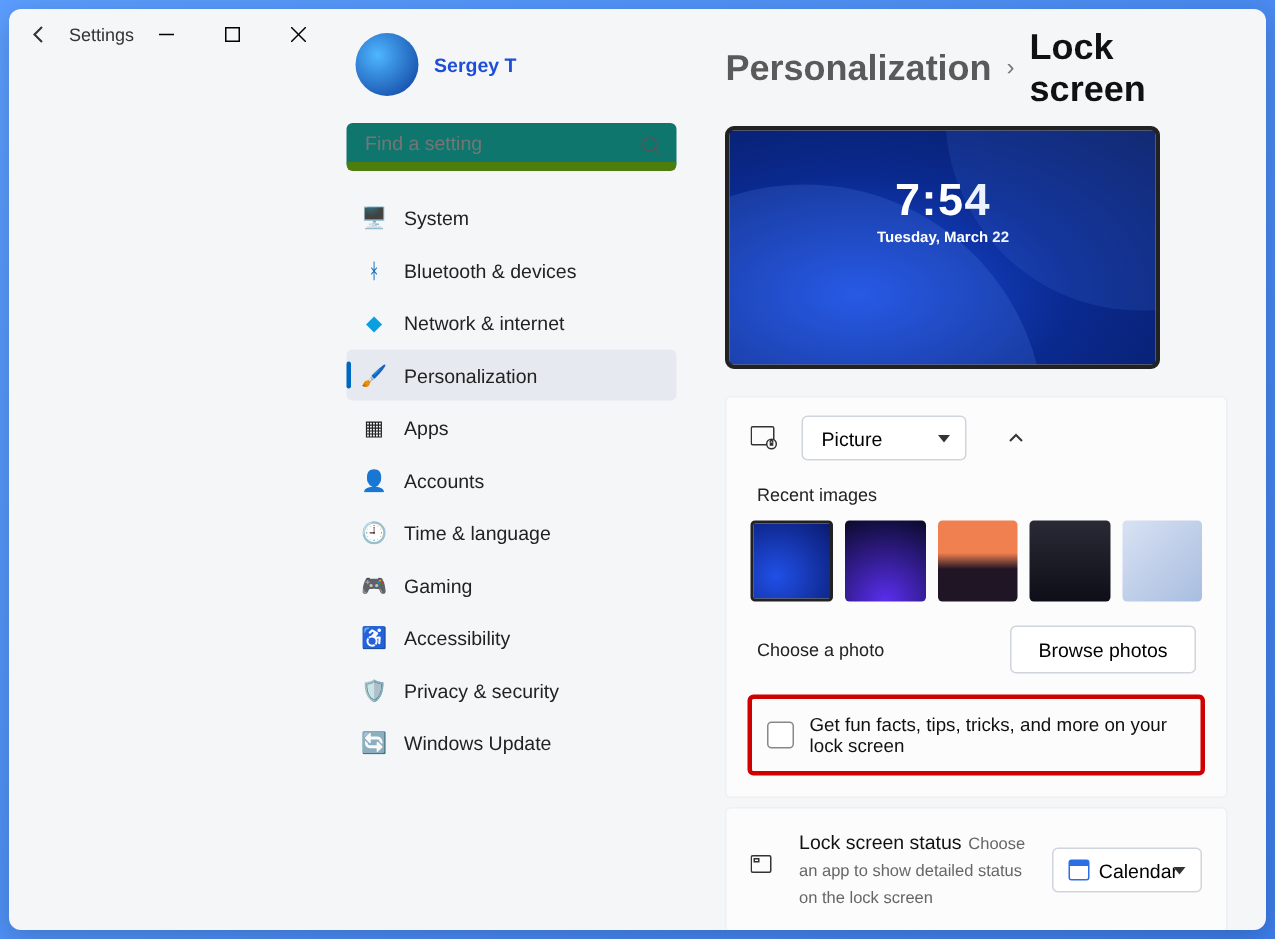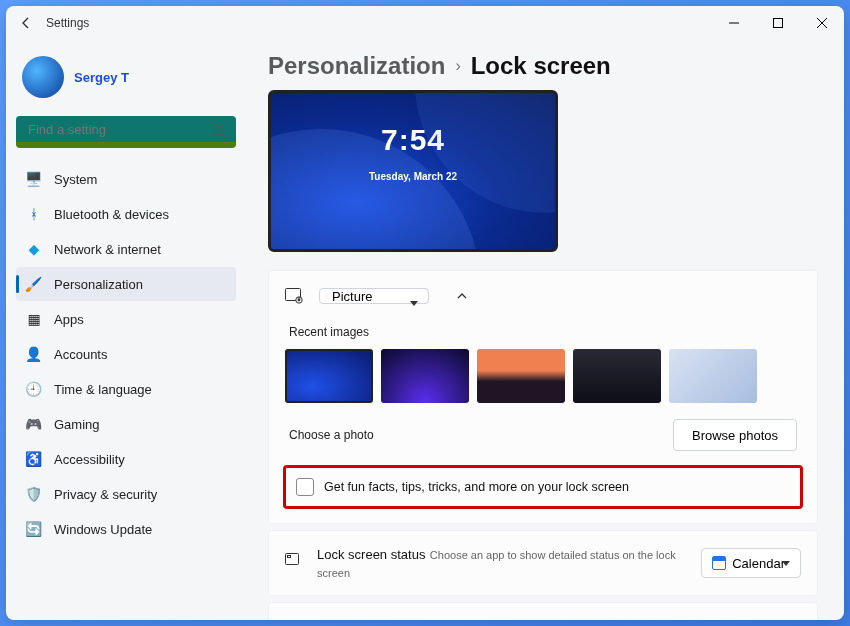--- a/index.html
+++ b/index.html
@@ -1,17 +1,17 @@
 <!DOCTYPE html>
 <html><head>
 <meta charset="utf-8">
 <style>
   * { box-sizing: border-box; margin: 0; padding: 0; font-family: "Segoe UI", Arial, sans-serif; }
   body { background: linear-gradient(135deg, #5c9eff 0%, #3d7de8 100%); width: 850px; height: 626px; overflow: hidden; position: relative; }
-  .window { position: absolute; top: 6px; left: 6px; right: 6px; bottom: 6px; background: #f5f6f8; border-radius: 8px; display: flex; flex-direction: column; overflow: hidden; box-shadow: 0 4px 20px rgba(0,0,0,0.2); }
+  .window { position: absolute; top: 6px; left: 6px; right: 6px; bottom: 6px; background: #f5f6f8; border-radius: 8px; display: flex; flex-direction: row; overflow: hidden; box-shadow: 0 4px 20px rgba(0,0,0,0.2); }
   .titlebar { height: 34px; display: flex; align-items: center; justify-content: space-between; padding: 0 0 0 10px; }
   .tb-left { display: flex; align-items: center; gap: 10px; }
   .back-arrow { width: 20px; height: 20px; display:flex; align-items:center; justify-content:center; cursor:pointer; }
   .tb-title { font-size: 12px; color: #333; }
   .tb-right { display: flex; }
   .tb-btn { width: 44px; height: 34px; display:flex; align-items:center; justify-content:center; cursor:pointer; }
   .tb-btn svg { width: 10px; height: 10px; }
   .content { flex:1; display:flex; overflow:hidden; }
   .sidebar { width: 240px; padding: 8px 10px; display:flex; flex-direction:column; }
   .user { display:flex; align-items:center; gap:10px; padding: 8px 6px 18px 6px; }
@@ -28,26 +28,26 @@
   .main { flex:1; overflow-y:auto; padding: 12px 26px 20px 22px; }
   .breadcrumb { display:flex; align-items:center; gap:10px; margin-bottom:10px; }
   .bc-parent { font-size:24px; font-weight:600; color:#5a5a5a; cursor:pointer; }
   .bc-sep { font-size:16px; color:#777; }
   .bc-current { font-size:24px; font-weight:600; color:#111; }
   .preview { width:290px; height:162px; border-radius:6px; border:3px solid #222; background: radial-gradient(ellipse at 30% 70%, #1a4de0 0%, #0a2a90 50%, #081b60 100%); position:relative; margin-bottom:18px; overflow:hidden; }
   .preview::before { content:""; position:absolute; width:320px; height:320px; border-radius:50%; background:rgba(100,150,255,0.18); left:-110px; bottom:-200px; }
   .preview::after { content:""; position:absolute; width:260px; height:260px; border-radius:50%; background:rgba(100,150,255,0.12); right:-120px; top:-140px; }
   .preview-time { position:absolute; top:30px; left:0; right:0; text-align:center; color:#fff; font-weight:600; }
   .preview-time .t { font-size:30px; letter-spacing:1px; }
-  .preview-time .d { font-size:10px; margin-top:14px; }
+  .preview-time .d { font-size:10px; margin-top:2px; }
   .card { background:#fcfcfd; border-radius:4px; border:1px solid #eef0f4; margin-bottom:6px; }
   .card-head { display:flex; align-items:center; padding:12px 16px; gap:14px; }
   .card-head .icon { width:20px; height:20px; display:flex; align-items:center; justify-content:center; color:#333; }
   .card-head .title { flex:1; font-size:13px; color:#111; }
-  .dropdown { height:16px; border:1px solid #d0d4dc; border-radius:4px; padding:0 30px 0 12px; font-size:13px; background:#fff; position:relative; display:flex; align-items:center; cursor:pointer; min-width:110px; }
+  .dropdown { height:30px; border:1px solid #d0d4dc; border-radius:4px; padding:0 30px 0 12px; font-size:13px; background:#fff; position:relative; display:flex; align-items:center; cursor:pointer; min-width:110px; }
   .dropdown::after { content:""; position:absolute; right:10px; top:12px; border-left:4px solid transparent; border-right:4px solid transparent; border-top:5px solid #333; }
   .chev { width:26px; height:26px; display:flex; align-items:center; justify-content:center; cursor:pointer; margin-left:6px; }
   .card-body { padding:0 16px 14px 16px; }
   .sec-label { font-size:12px; color:#222; margin:4px 0 10px 4px; }
   .thumbs { display:flex; gap:8px; margin-bottom:16px; }
   .thumb { width:88px; height:54px; border-radius:3px; cursor:pointer; }
   .thumb.a { background: radial-gradient(ellipse at 30% 70%, #2050e8, #0a1a70); border:2px solid #222; }
   .thumb.b { background: radial-gradient(circle at 50% 100%, #5a2ef0, #0a0a2a); }
   .thumb.c { background: linear-gradient(180deg, #f08050 40%, #201525 60%); }
   .thumb.d { background: linear-gradient(180deg, #2a2a36, #0e0e18); }

